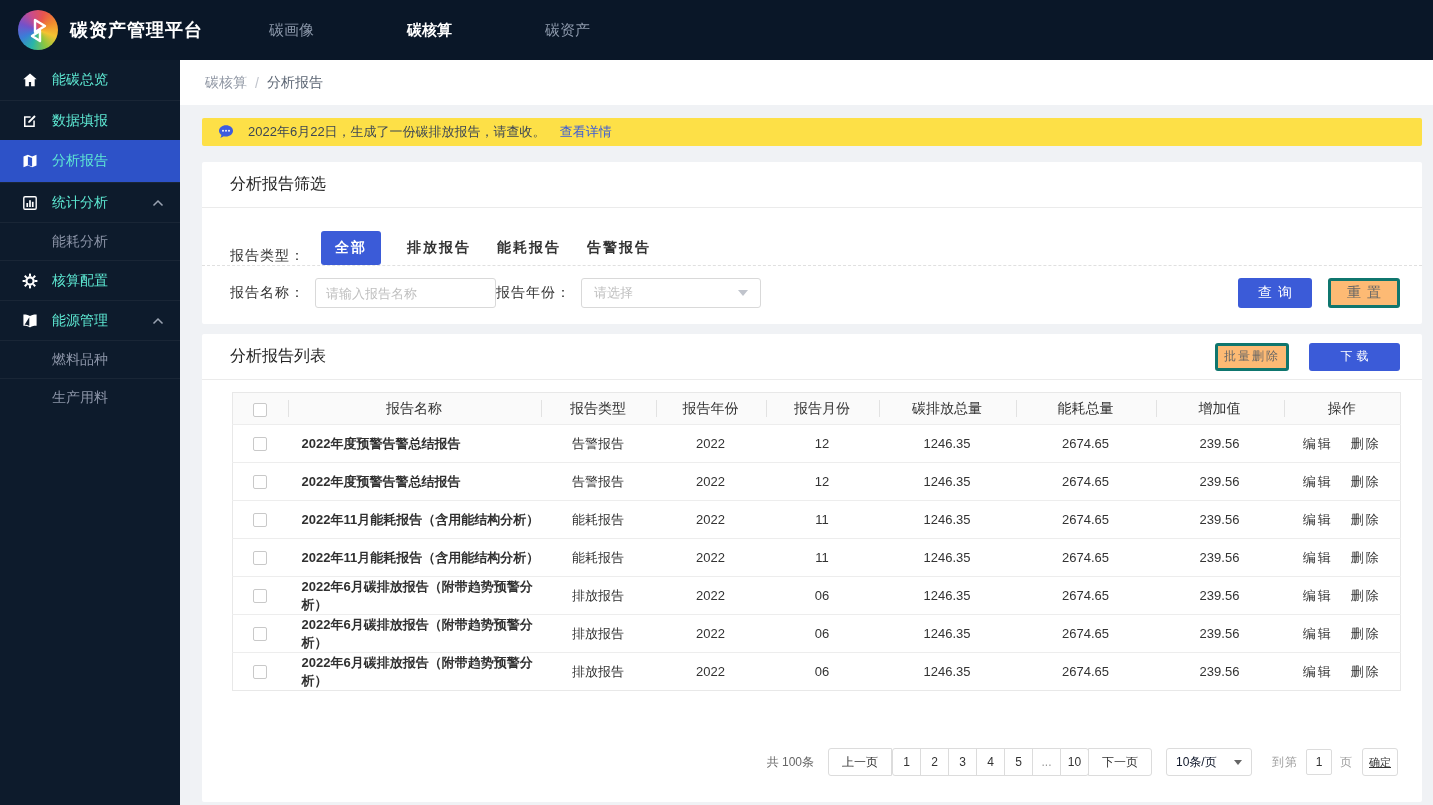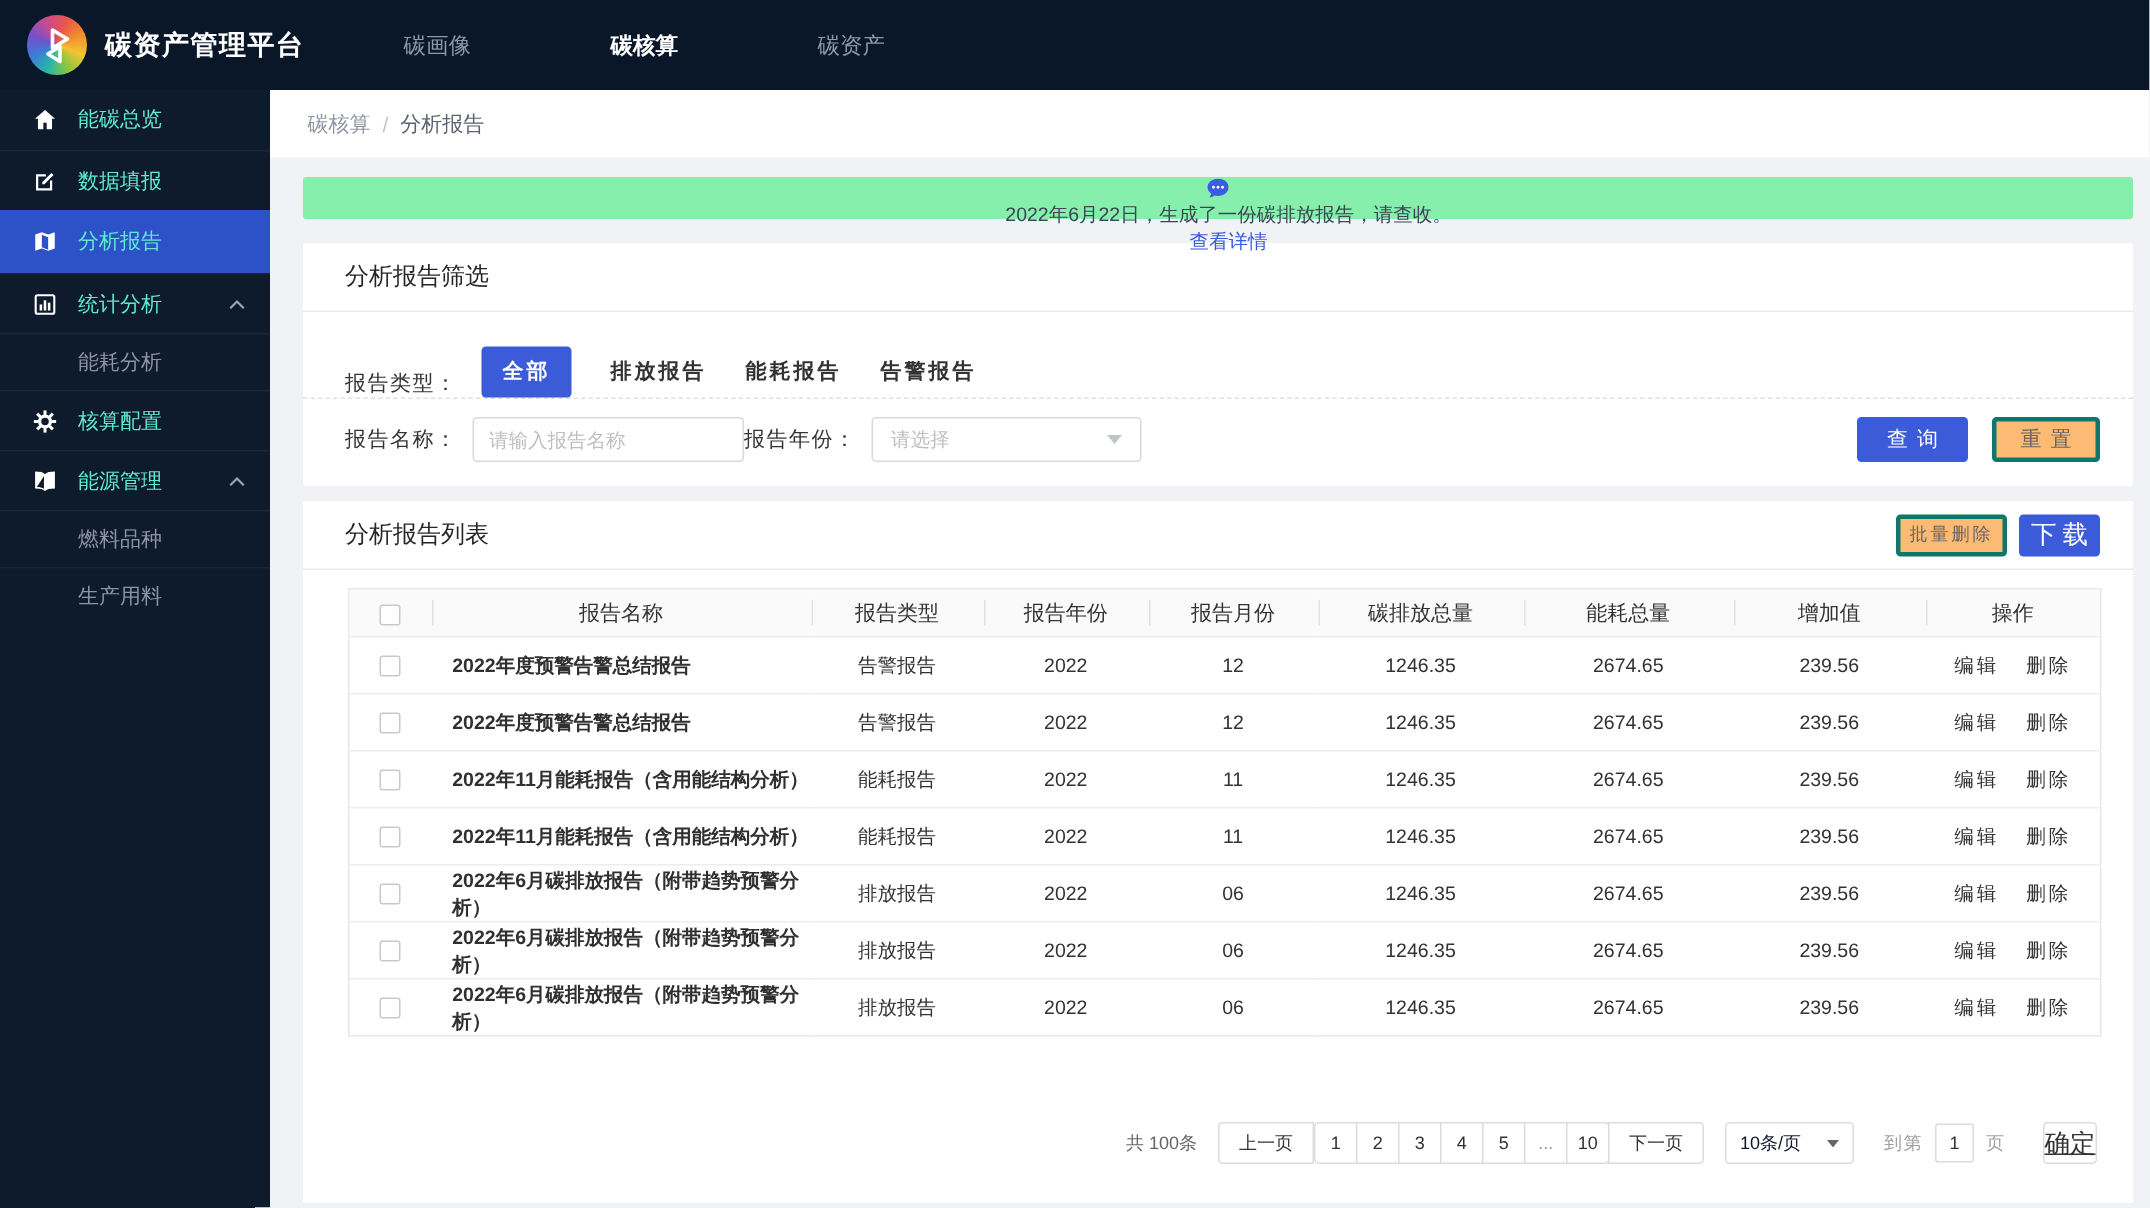--- a/index.html
+++ b/index.html
@@ -28,21 +28,21 @@
   .side-sub { height:38px; display:flex; align-items:center; padding-left:52px; color:#8c95a8; font-size:14px; cursor:pointer; border-top:1px solid rgba(255,255,255,.05); }
 
   
   .main { position:absolute; top:60px; left:180px; right:0; bottom:0; background:#f0f2f5; }
   .breadcrumb { height:45px; background:#fff; display:flex; align-items:center; padding-left:25px; font-size:14px; }
   .breadcrumb .bc-parent { color:#8f96a3; }
   .breadcrumb .bc-sep { color:#c0c4cc; margin:0 8px; }
   .breadcrumb .bc-current { color:#5a6472; }
   .content { padding:13px 11px 0 22px; }
 
-  .notice { height:28px; background:#86efac; border-radius:2px; display:flex; align-items:center; padding:0 16px; margin-bottom:16px;flex-direction:column; }
+  .notice { height:28px; background:#fde047; border-radius:2px; display:flex; align-items:center; padding:0 16px; margin-bottom:16px; }
   .notice .n-text { font-size:13px; color:#3c4654; margin-left:14px; }
   .notice .n-link { font-size:13px; color:#3a5bd9; margin-left:14px; cursor:pointer; }
 
   .card { background:#fff; border-radius:2px; }
   .card-head { height:46px; display:flex; align-items:center; justify-content:space-between; padding:0 22px 0 28px; border-bottom:1px solid #ebebeb; }
   .card-title { font-size:16px; color:#262626; }
 
   
   .type-row { display:flex; align-items:flex-end; height:58px; padding:0 28px; border-bottom:1px dashed #e0e0e0; }
   .f-label { font-size:14px; color:#333; letter-spacing:1px; flex:0 0 auto; }
@@ -56,21 +56,21 @@
   .select .sel-text { font-size:13px; color:#bfbfbf; }
   .caret { width:0; height:0; border-left:5px solid transparent; border-right:5px solid transparent; border-top:6px solid #c0c4cc; }
   .year-label { }
   .btns-right { margin-left:auto; display:flex; align-items:center; }
   .btn { height:30px; border-radius:3px; font-size:14px; cursor:pointer; font-family:inherit; display:inline-flex; align-items:center; justify-content:center; }
   .btn-primary { background:#3b5bd8; color:#fff; border:none; }
   .btn-plain { background:#fdba74; color:#666; border:3px solid #0f766e; }
   .btn-search { width:74px; letter-spacing:6px; padding-left:6px; }
   .btn-reset { width:72px; margin-left:16px; letter-spacing:6px; padding-left:6px; }
   .btn-batch { height:28px; width:74px; font-size:12px; letter-spacing:2px; }
-  .btn-download { height:28px; width:54px; font-size:17px; letter-spacing:4px; padding-left:4px; margin-left:8px; }
+  .btn-download { height:28px; width:91px; font-size:12px; letter-spacing:4px; padding-left:4px; margin-left:20px; }
 
   
   .list-card { margin-top:10px; padding-bottom:26px; }
   .table-wrap { padding:12px 22px 0 30px; }
   table { border-collapse:collapse; table-layout:fixed; width:1168px; border:1px solid #e8e8e8; }
   thead th { background:#fafafa; height:32px; font-size:14px; font-weight:normal; color:#333; text-align:center; position:relative; }
   thead th + th::before { content:""; position:absolute; left:0; top:7px; bottom:7px; width:1px; background:#e2e2e2; }
   tbody td { height:38px; font-size:13px; color:#333; text-align:center; border-top:1px solid #ededed; }
   td.name, th.name-h { }
   td.name { text-align:left; padding-left:14px; font-weight:bold; font-size:13px; color:#303030; }
@@ -86,21 +86,21 @@
   .pg-group .pg-btn:first-child { margin-left:0; border-radius:3px 0 0 3px; }
   .pg-group .pg-btn:last-child { border-radius:0 3px 3px 0; }
   .pg-prev,.pg-next { padding:0 13px; }
   .pg-ellipsis { color:#999; }
   .pg-size { width:86px; height:28px; border:1px solid #dcdcdc; border-radius:3px; margin-left:14px; display:flex; align-items:center; justify-content:space-between; padding:0 9px; cursor:pointer; background:#fff; }
   .pg-size .ps-text { font-size:12px; color:#0f172a; }
   .pg-size .caret { border-left-width:4px; border-right-width:4px; border-top-width:5px; border-top-color:#666; }
   .pg-goto-label { font-size:12px; color:#a0a0a0; margin-left:20px; letter-spacing:1px; }
   .pg-goto-input { width:26px; height:26px; border:1px solid #dcdcdc; border-radius:2px; margin-left:8px; text-align:center; font-size:12px; color:#333; font-family:inherit; outline:none; }
   .pg-page-unit { font-size:12px; color:#a0a0a0; margin-left:8px; }
-  .pg-confirm { height:28px; min-width:36px; border:1px solid #dcdcdc; border-radius:3px; background:#fff; font-size:17px; color:#333; margin-left:26px; cursor:pointer; font-family:inherit;text-decoration:underline; }
+  .pg-confirm { height:28px; min-width:36px; border:1px solid #dcdcdc; border-radius:3px; background:#fff; font-size:11px; color:#333; margin-left:10px; cursor:pointer; font-family:inherit;text-decoration:underline; }
 </style>
 </head>
 <body>
 
 <div class="app">
 
   <div class="topbar">
     <div class="logo">
       <svg viewBox="0 0 40 40">
         <path d="M17 10 L27 16 L17 22 Z" fill="none" stroke="#fff" stroke-width="2.4" stroke-linejoin="round"></path>

